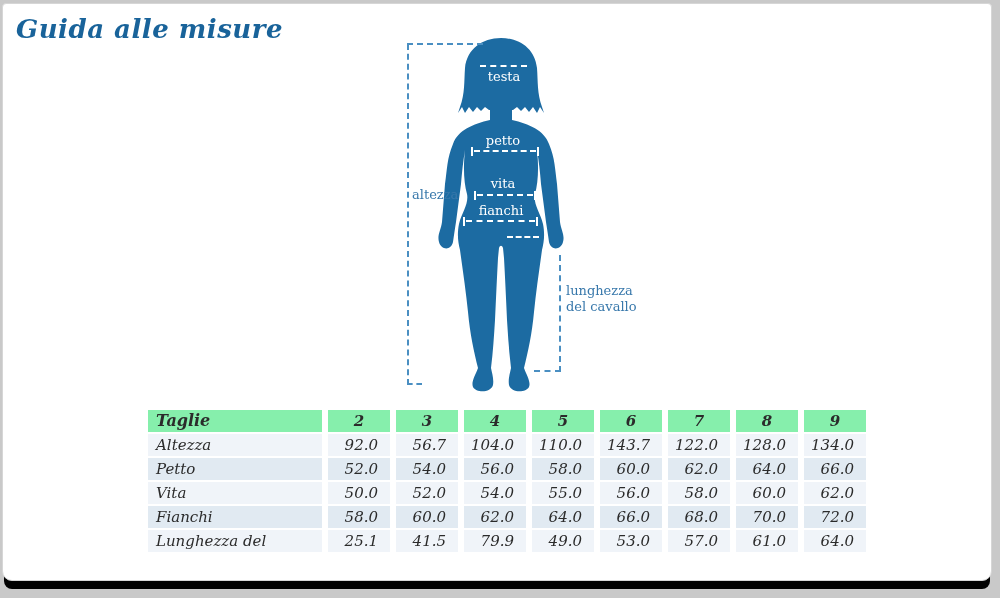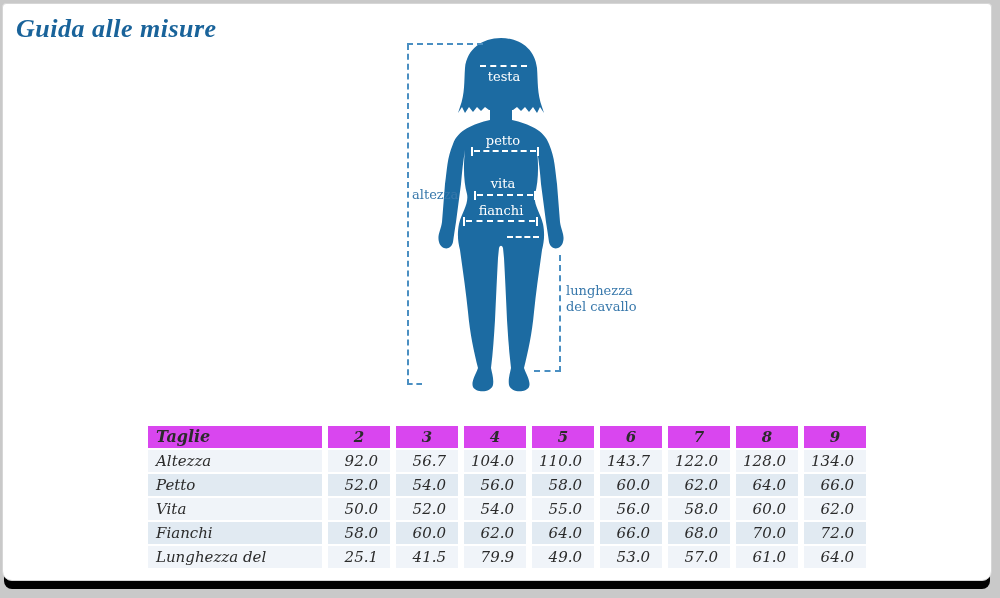--- a/index.html
+++ b/index.html
@@ -10,21 +10,21 @@
   }
   .card {
     position:absolute; left:2px; top:3px; width:988px; height:576px;
     background:#ffffff; border:1px solid #d6d6d6;
     border-radius:4px 4px 10px 10px;
     box-shadow: 0 10px 0 -2px #000000;
   }
   .page-title {
     position:absolute; left:13px; top:10px;
     font-size:26px; font-weight:bold; font-style:italic;
-    color:#19639a; letter-spacing:0.5px;font-family:Liberation Serif, serif;
+    color:#19639a; letter-spacing:0.5px;
   }
   
   .fig-layer { position:absolute; left:0; top:0; width:988px; height:576px; }
   .silhouette { position:absolute; left:398px; top:32px; }
   .vdash { position:absolute; width:0; border-left:2px dashed #4a8fc2; }
   .hdash { position:absolute; height:0; border-top:2px dashed #4a8fc2; }
   .dashline-white { position:absolute; height:0; border-top:2px dashed #ffffff; }
   .tickline {
     position:absolute; height:9px;
     border-left:2px solid #ffffff; border-right:2px solid #ffffff;
@@ -39,21 +39,21 @@
     color:#ffffff; font-size:13px; white-space:nowrap;text-align:center;
   }
   
   .size-table {
     position:absolute; left:145px; top:406px;
     display:grid; grid-template-columns:174px repeat(8, 62px);
     gap:2px 6px;
     font-size:15px; font-style:italic; color:#2b2b2b;
   }
   .cell { height:22px; line-height:22px; overflow:hidden; }
-  .hdr { background:#d946ef; font-weight:bold;margin-top:16px; }
+  .hdr { background:#86efac; font-weight:bold; }
   .row-a { background:#f0f4f9; }
   .row-b { background:#e1eaf2; }
   .lbl { padding-left:8px; }
   .val { text-align:right; padding-right:12px; }
   .szh { text-align:center; }
   .taglie { font-size:16px; }
 </style>
 </head>
 <body>
 

